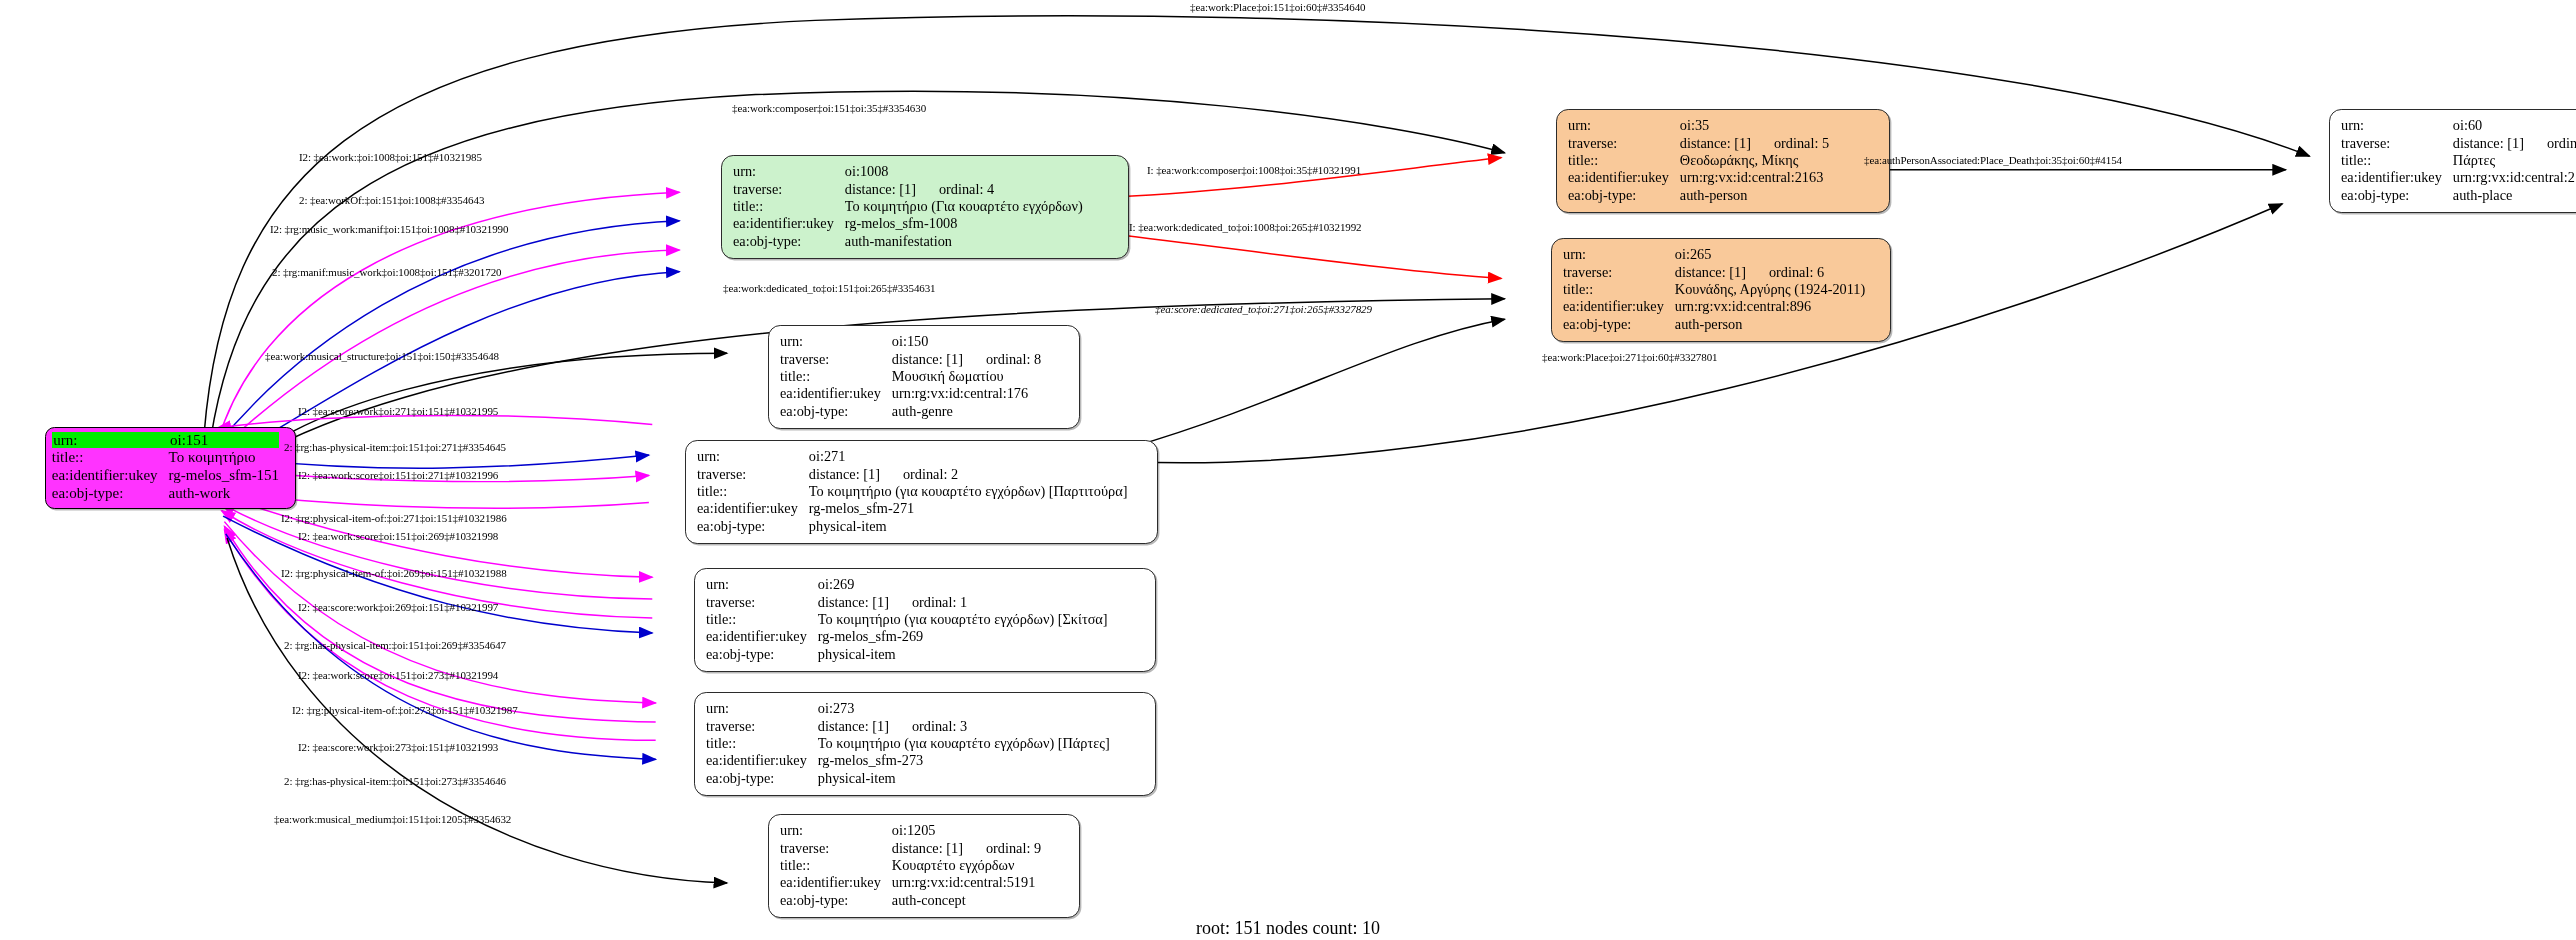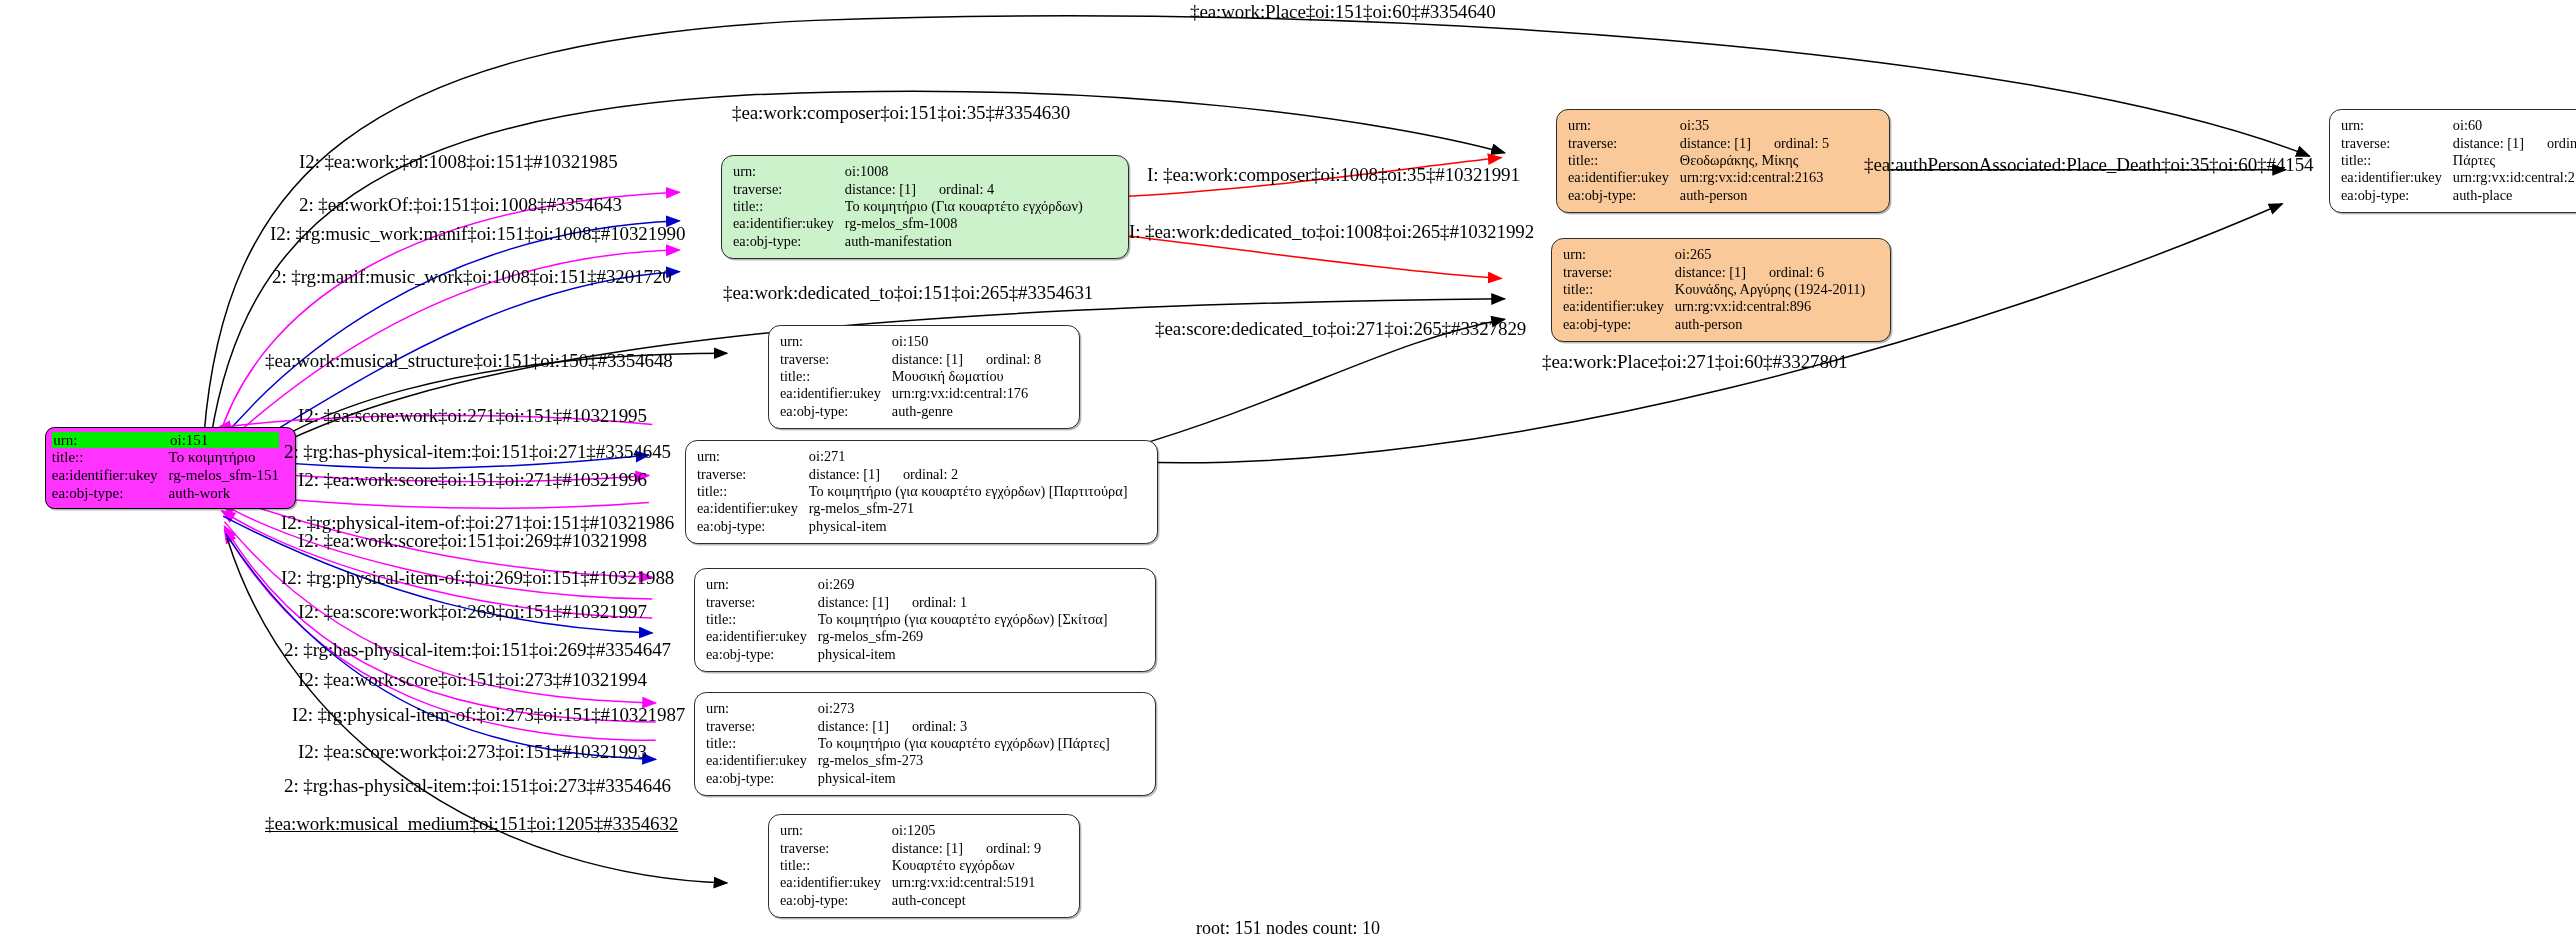--- a/index.html
+++ b/index.html
@@ -42,21 +42,21 @@
     vertical-align:top;
   }
   .node td.k{padding-right:11px;}
   .node.root td{font-size:15px;}
   .node .hl{background:#00ee00;display:block;padding:0 1.4px;}
   .node tr.urnrow td{padding:0;}
   .node tr.urnrow td .hl{height:16.3px;line-height:16.3px;}
   .ord{padding-left:23px;}
   .elabel{
     position:absolute;
-    font-size:19px;
+    font-size:11px;
     line-height:1;
     white-space:nowrap;
     color:#000;
     letter-spacing:-0.1px;
   }
   .footer{
     position:absolute;
     font-size:18px;
     white-space:nowrap;
   }
@@ -399,33 +399,33 @@
   <div class="elabel" style="left:1190px;top:2px;">‡ea:work:Place‡oi:151‡oi:60‡#3354640</div>
   <div class="elabel" style="left:732px;top:103px;">‡ea:work:composer‡oi:151‡oi:35‡#3354630</div>
   <div class="elabel" style="left:299px;top:152px;">I2: ‡ea:work:‡oi:1008‡oi:151‡#10321985</div>
   <div class="elabel" style="left:299px;top:195px;">2: ‡ea:workOf:‡oi:151‡oi:1008‡#3354643</div>
   <div class="elabel" style="left:270px;top:224px;">I2: ‡rg:music_work:manif‡oi:151‡oi:1008‡#10321990</div>
   <div class="elabel" style="left:272px;top:267px;">2: ‡rg:manif:music_work‡oi:1008‡oi:151‡#3201720</div>
   <div class="elabel" style="left:1147px;top:165px;">I: ‡ea:work:composer‡oi:1008‡oi:35‡#10321991</div>
   <div class="elabel" style="left:1129px;top:222px;">I: ‡ea:work:dedicated_to‡oi:1008‡oi:265‡#10321992</div>
   <div class="elabel" style="left:1864px;top:155px;">‡ea:authPersonAssociated:Place_Death‡oi:35‡oi:60‡#4154</div>
   <div class="elabel" style="left:723px;top:283px;">‡ea:work:dedicated_to‡oi:151‡oi:265‡#3354631</div>
-  <div class="elabel" style="left:1155px;top:319px;">‡ea:score:dedicated_to‡oi:271‡oi:265‡#3327829</div>
+  <div class="elabel" style="left:1155px;top:304px;font-style:italic;">‡ea:score:dedicated_to‡oi:271‡oi:265‡#3327829</div>
   <div class="elabel" style="left:1542px;top:352px;">‡ea:work:Place‡oi:271‡oi:60‡#3327801</div>
   <div class="elabel" style="left:265px;top:351px;">‡ea:work:musical_structure‡oi:151‡oi:150‡#3354648</div>
   <div class="elabel" style="left:298px;top:406px;">I2: ‡ea:score:work‡oi:271‡oi:151‡#10321995</div>
   <div class="elabel" style="left:284px;top:442px;">2: ‡rg:has-physical-item:‡oi:151‡oi:271‡#3354645</div>
   <div class="elabel" style="left:298px;top:470px;">I2: ‡ea:work:score‡oi:151‡oi:271‡#10321996</div>
   <div class="elabel" style="left:281px;top:501px;margin-top:12px;">I2: ‡rg:physical-item-of:‡oi:271‡oi:151‡#10321986</div>
   <div class="elabel" style="left:298px;top:531px;">I2: ‡ea:work:score‡oi:151‡oi:269‡#10321998</div>
   <div class="elabel" style="left:281px;top:568px;">I2: ‡rg:physical-item-of:‡oi:269‡oi:151‡#10321988</div>
   <div class="elabel" style="left:298px;top:602px;">I2: ‡ea:score:work‡oi:269‡oi:151‡#10321997</div>
   <div class="elabel" style="left:284px;top:640px;">2: ‡rg:has-physical-item:‡oi:151‡oi:269‡#3354647</div>
   <div class="elabel" style="left:298px;top:670px;">I2: ‡ea:work:score‡oi:151‡oi:273‡#10321994</div>
   <div class="elabel" style="left:292px;top:705px;">I2: ‡rg:physical-item-of:‡oi:273‡oi:151‡#10321987</div>
   <div class="elabel" style="left:298px;top:742px;">I2: ‡ea:score:work‡oi:273‡oi:151‡#10321993</div>
   <div class="elabel" style="left:284px;top:776px;">2: ‡rg:has-physical-item:‡oi:151‡oi:273‡#3354646</div>
-  <div class="elabel" style="left:265px;top:814px;text-decoration:underline;">‡ea:work:musical_medium‡oi:151‡oi:1205‡#3354632</div>
+  <div class="elabel" style="left:274px;top:814px;">‡ea:work:musical_medium‡oi:151‡oi:1205‡#3354632</div>
 
   <div class="footer" style="left:1196px;top:918px;">root: 151 nodes count: 10</div>
 
 </div>
 
 
 </body></html>

